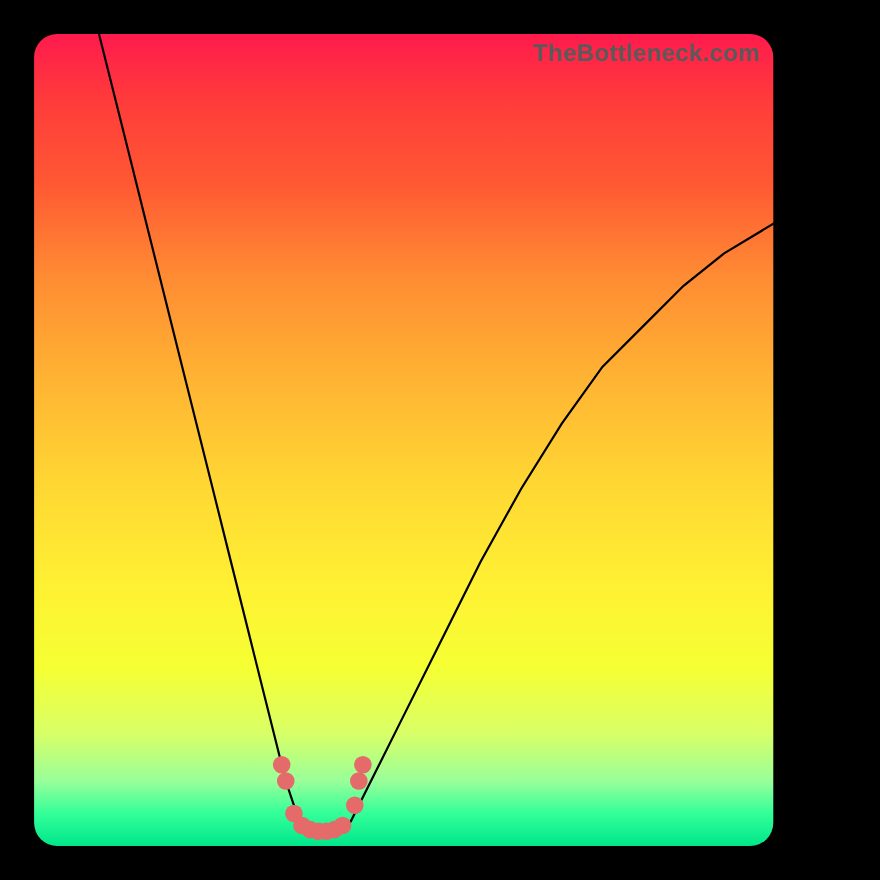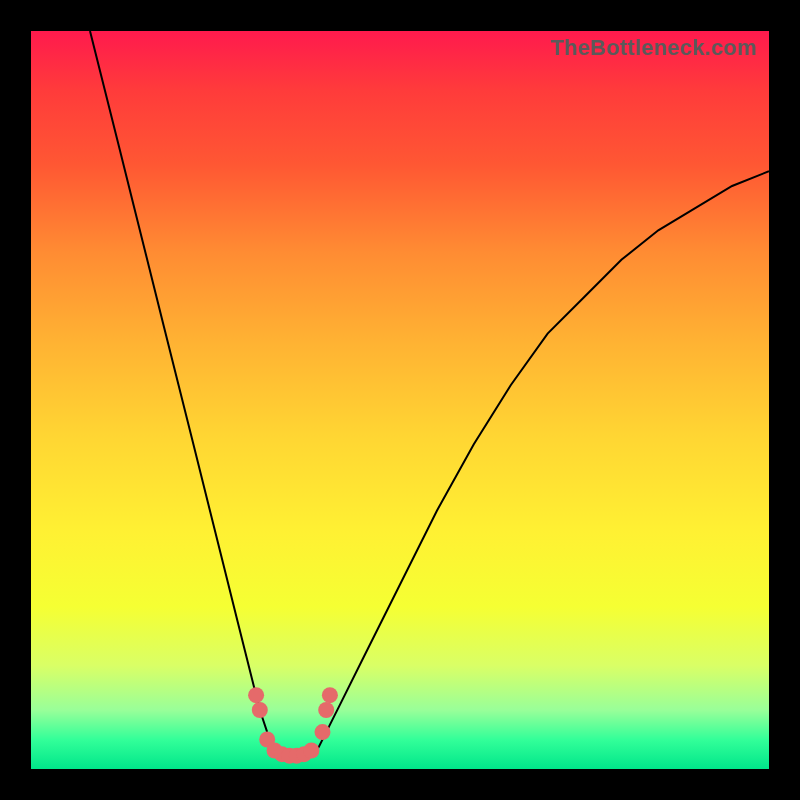--- a/index.html
+++ b/index.html
@@ -6,35 +6,36 @@
   html, body { width: 800px; height: 800px; background: #000; overflow: hidden; }
   .frame {
     position: absolute;
     left: 0; top: 0;
     width: 800px; height: 800px;
     background: #000;
   }
   .plot-area {
     position: absolute;
     left: 31px; top: 31px;
-    width: 738px; height: 738px;
+    width: 672px; height: 738px;
     background: linear-gradient(to bottom,
       #ff1a4d 0%,
       #ff3b3b 8%,
       #ff5733 18%,
       #ff8c33 30%,
       #ffb233 42%,
       #ffd633 55%,
       #fff133 68%,
       #f5ff33 78%,
       #d9ff66 86%,
       #99ff99 92%,
       #33ff99 96%,
       #00e68a 100%
     );
+    border-radius: 21px;
   }
   .watermark {
     position: absolute;
     top: 4px;
     right: 12px;
     font-family: Arial, Helvetica, sans-serif;
     font-size: 22px;
     font-weight: bold;
     color: #5a5a5a;
     letter-spacing: 0.2px;

